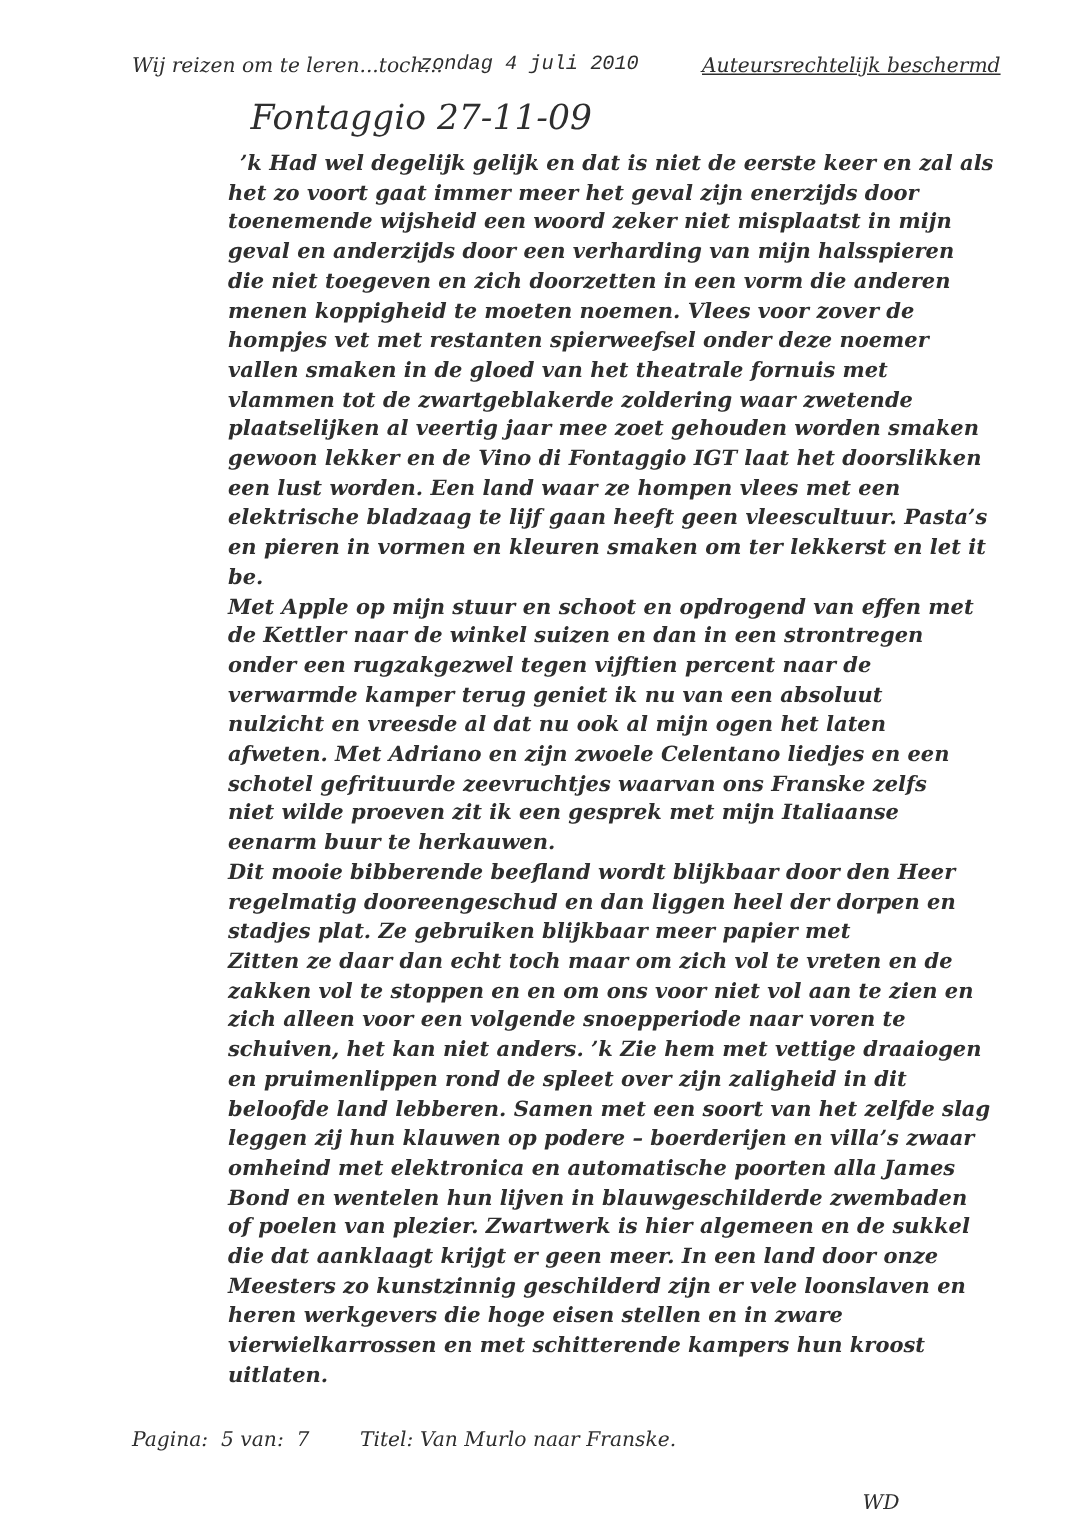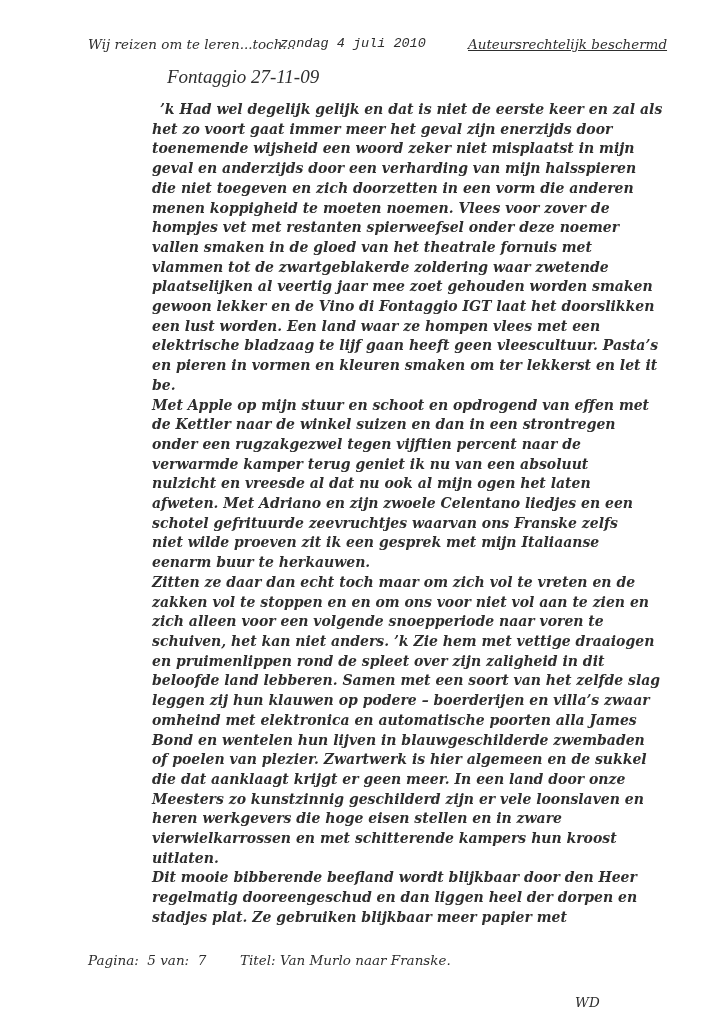--- a/index.html
+++ b/index.html
@@ -23,25 +23,24 @@
     font-size: 13.5px;
     white-space: pre;
   }
   .hdr-left  { left: 88px; }
   .hdr-date  { left: 280px; font-family: Liberation Mono, monospace; }
   .hdr-right { left: 468px; text-decoration: underline; }
   .doc-title {
     position: absolute;
     left: 167px;
     top: 66px;
-    font-size: 19px;
+    font-size: 23px;
     font-weight: normal;
     margin: 0;
     white-space: pre;
-    font-family: Liberation Serif, serif;
   }
   .body-text {
     position: absolute;
     left: 152px;
     top: 100px;
     width: 565px;
     font-size: 14px;
     line-height: 19.7px;
     letter-spacing: 0px;
     font-weight: bold;
@@ -93,38 +92,38 @@
 be.</p>
     <p>Met Apple op mijn stuur en schoot en opdrogend van effen met
 de Kettler naar de winkel suizen en dan in een strontregen
 onder een rugzakgezwel tegen vijftien percent naar de
 verwarmde kamper terug geniet ik nu van een absoluut
 nulzicht en vreesde al dat nu ook al mijn ogen het laten
 afweten. Met Adriano en zijn zwoele Celentano liedjes en een
 schotel gefrituurde zeevruchtjes waarvan ons Franske zelfs
 niet wilde proeven zit ik een gesprek met mijn Italiaanse
 eenarm buur te herkauwen.</p>
+    <p>Dit mooie bibberende beefland wordt blijkbaar door den Heer
+regelmatig dooreengeschud en dan liggen heel der dorpen en
+stadjes plat. Ze gebruiken blijkbaar meer papier met</p>
     <p>Zitten ze daar dan echt toch maar om zich vol te vreten en de
 zakken vol te stoppen en en om ons voor niet vol aan te zien en
 zich alleen voor een volgende snoepperiode naar voren te
 schuiven, het kan niet anders. ’k Zie hem met vettige draaiogen
 en pruimenlippen rond de spleet over zijn zaligheid in dit
 beloofde land lebberen. Samen met een soort van het zelfde slag
 leggen zij hun klauwen op podere – boerderijen en villa’s zwaar
 omheind met elektronica en automatische poorten alla James
 Bond en wentelen hun lijven in blauwgeschilderde zwembaden
 of poelen van plezier. Zwartwerk is hier algemeen en de sukkel
 die dat aanklaagt krijgt er geen meer. In een land door onze
 Meesters zo kunstzinnig geschilderd zijn er vele loonslaven en
 heren werkgevers die hoge eisen stellen en in zware
 vierwielkarrossen en met schitterende kampers hun kroost
 uitlaten.</p>
-    <p>Dit mooie bibberende beefland wordt blijkbaar door den Heer
-regelmatig dooreengeschud en dan liggen heel der dorpen en
-stadjes plat. Ze gebruiken blijkbaar meer papier met</p>
   </div>
 
   <div class="ftr-item ftr-pagina">Pagina:  5 van:  7</div>
   <div class="ftr-item ftr-titel-label">Titel:</div>
   <div class="ftr-item ftr-titel-value">Van Murlo naar Franske.</div>
   <div class="ftr-item ftr-initials">WD</div>
 
 </div>
 
 </body></html>

